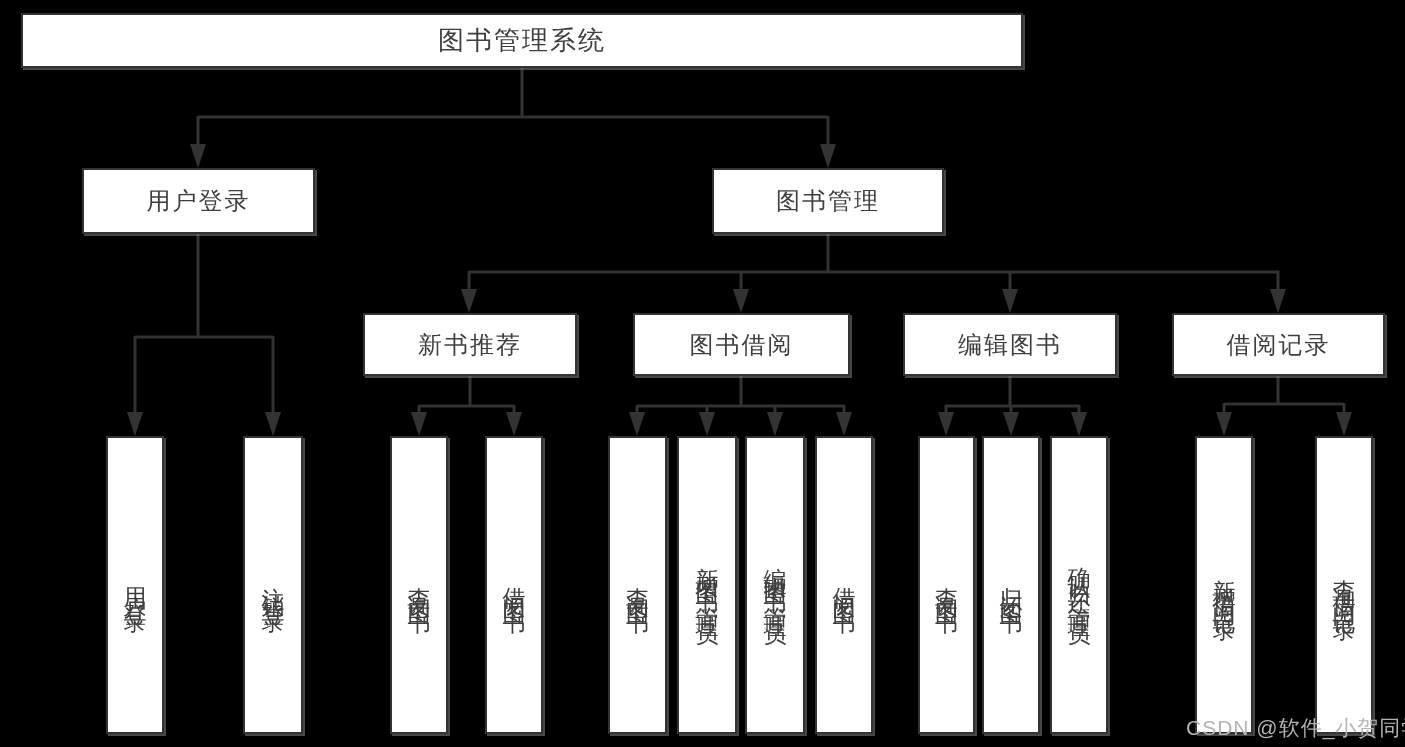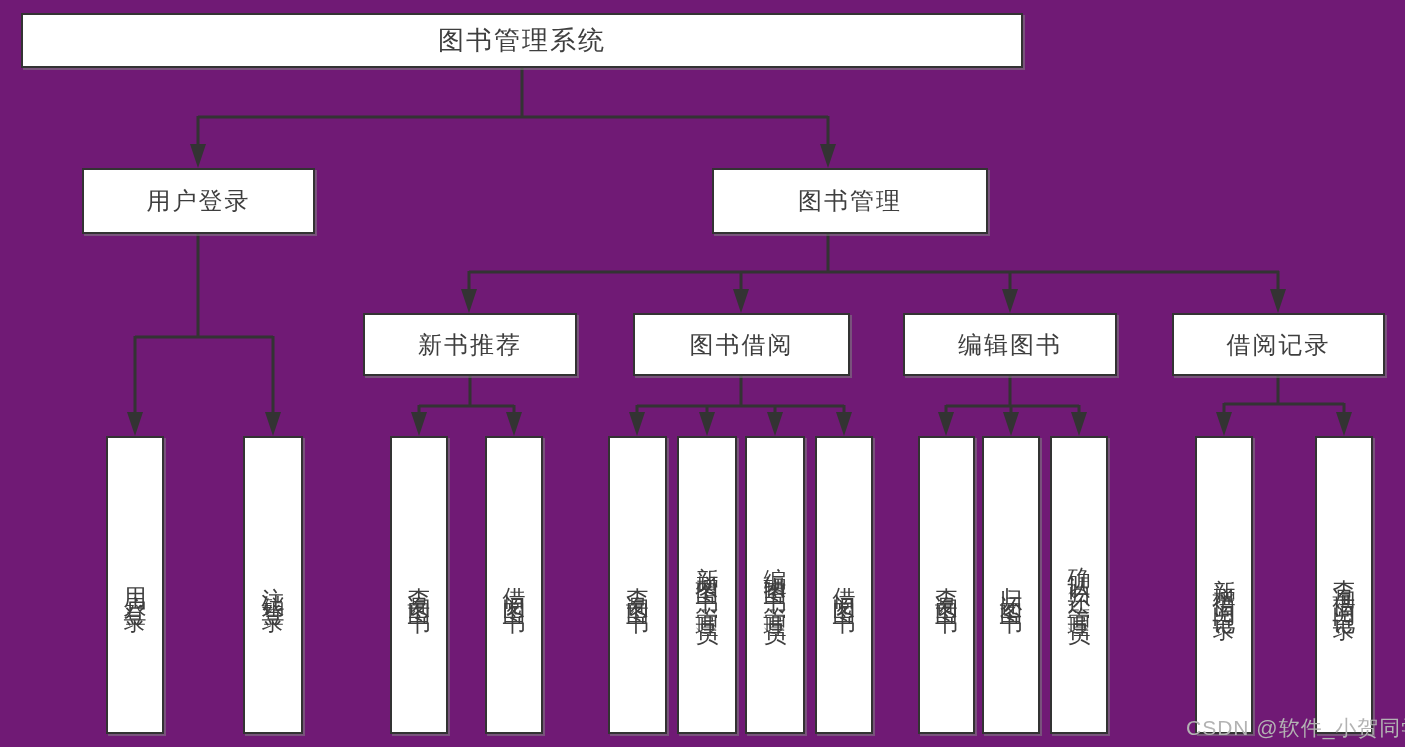--- a/index.html
+++ b/index.html
@@ -1,19 +1,19 @@
 <!DOCTYPE html>
 <html><head>
 <meta charset="utf-8">
 <style>
   html,body{margin:0;padding:0;background:#ffffff;}
   #canvas{
     position:relative;
     width:1405px;height:747px;
-    background:#701a75;
+    background:#000000;
     overflow:hidden;
     font-family:"Liberation Sans","DejaVu Sans",sans-serif;
   }
   #connectors{position:absolute;left:0;top:0;width:1405px;height:747px;}
   .box{
     position:absolute;
     box-sizing:border-box;
     background:#ffffff;
     border:2px solid #333333;
     box-shadow:2px 2px 0 rgba(130,130,130,0.55);
@@ -93,21 +93,21 @@
     </g>
   </svg>
 
   <div class="box root" style="left:21px;top:13px;width:1002px;height:55px">
     <span class="hlbl">图书管理系统</span>
   </div>
 
   <div class="box" style="left:82px;top:168px;width:233px;height:66px">
     <span class="hlbl">用户登录</span>
   </div>
-  <div class="box" style="left:712px;top:168px;width:276px;height:66px">
+  <div class="box" style="left:712px;top:168px;width:232px;height:66px">
     <span class="hlbl">图书管理</span>
   </div>
 
   <div class="box" style="left:633px;top:313px;width:217px;height:63px">
     <span class="hlbl">图书借阅</span>
   </div>
   <div class="box" style="left:363px;top:313px;width:214px;height:63px">
     <span class="hlbl">新书推荐</span>
   </div>
   <div class="box" style="left:903px;top:313px;width:214px;height:63px">

